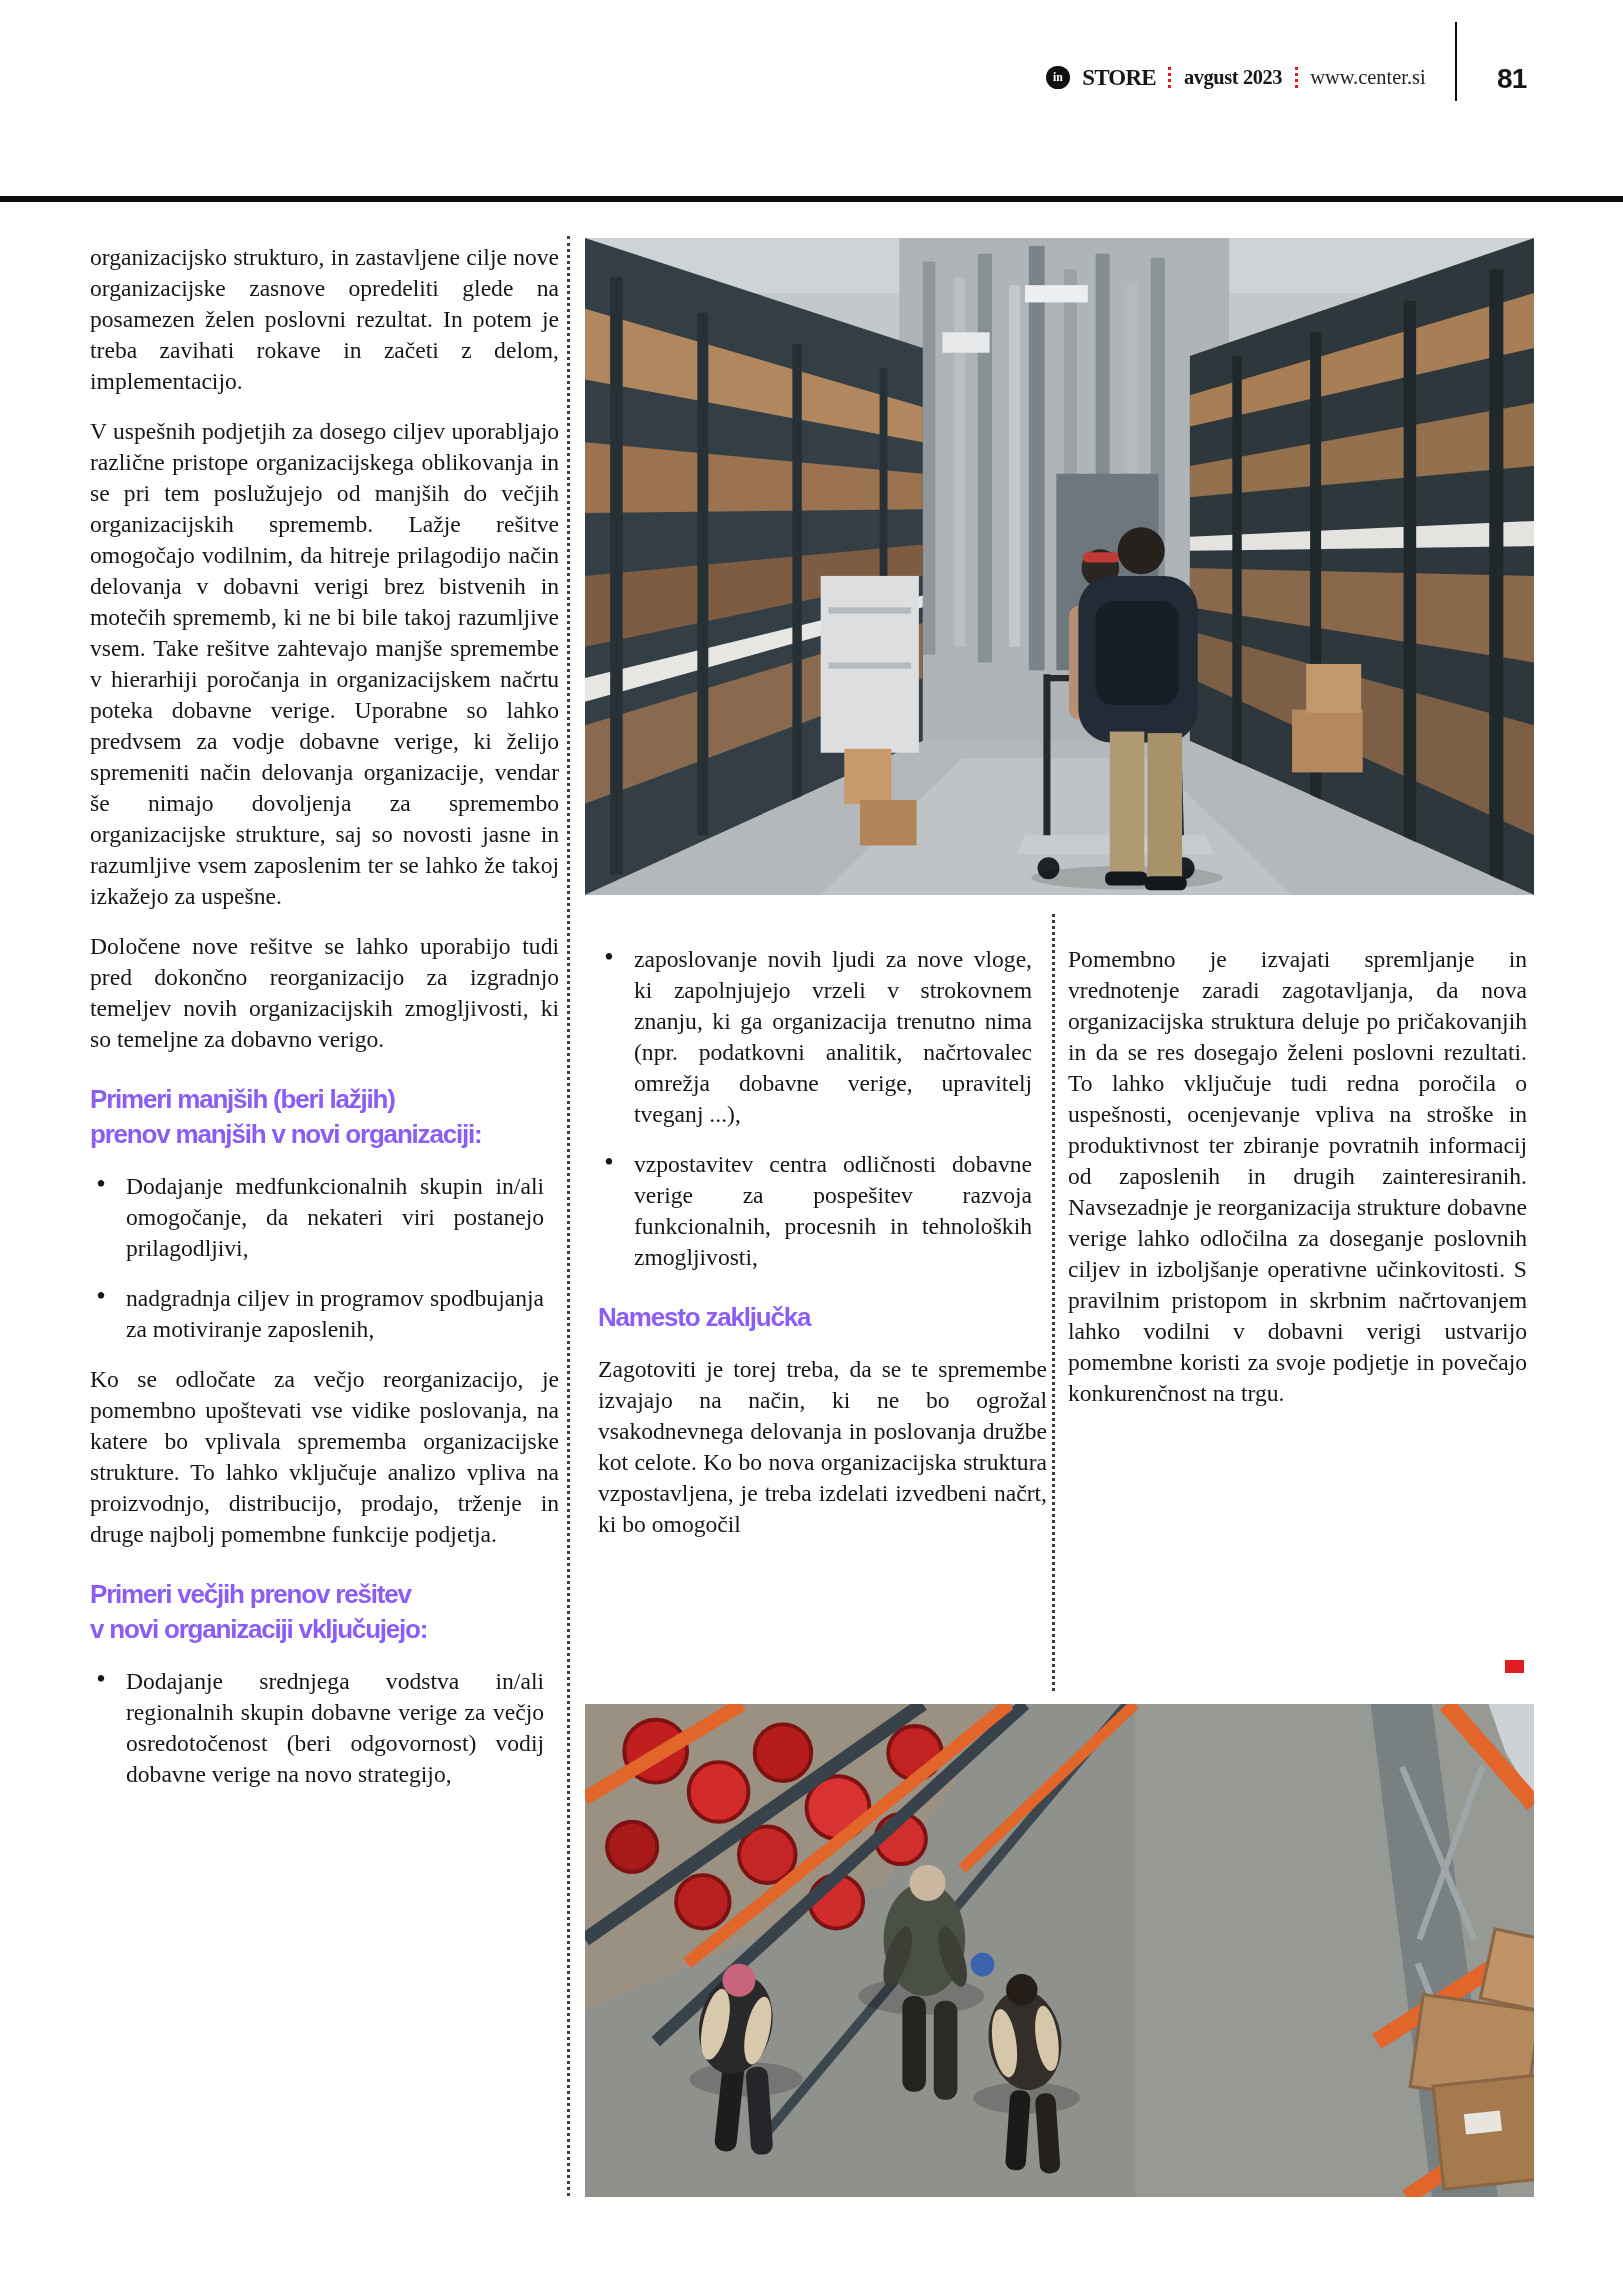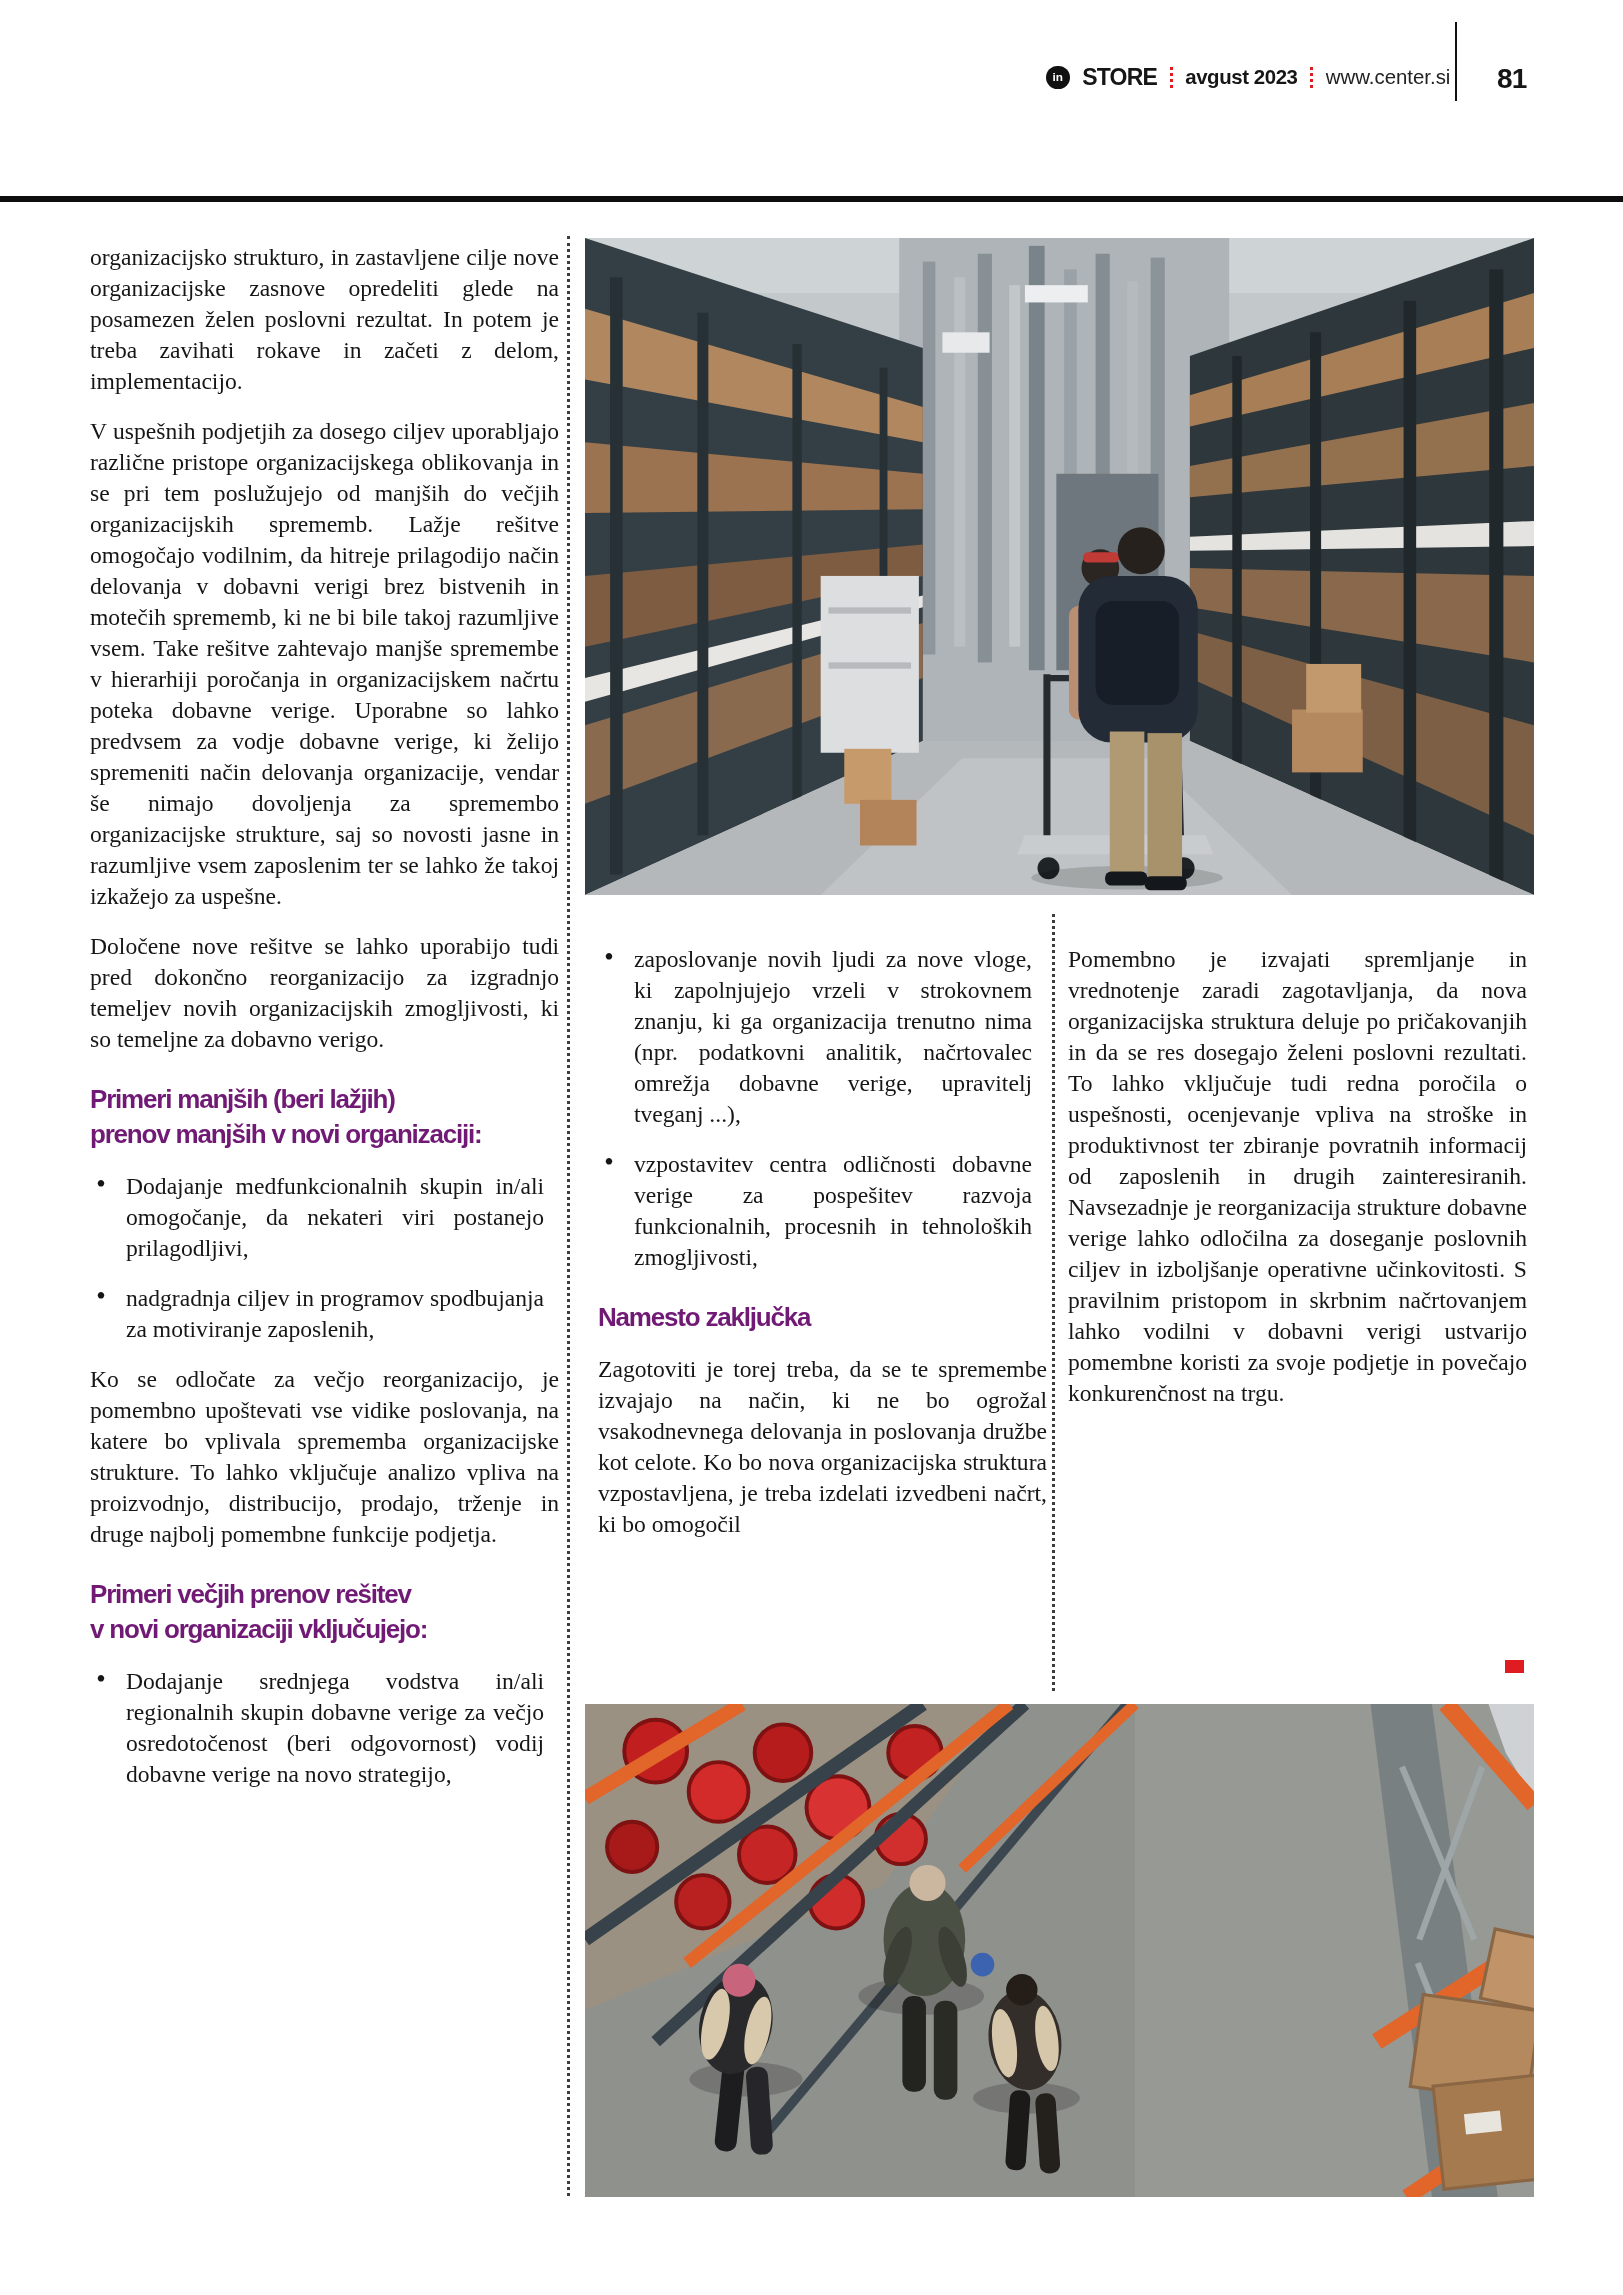--- a/index.html
+++ b/index.html
@@ -8,21 +8,21 @@
     width:1623px;height:2295px;
     background:#ffffff;
     font-family:"Liberation Serif", serif;
     color:#161616;
     overflow:hidden;
   }
   
   .masthead{
     position:absolute;left:1046px;top:64px;height:27px;
     display:flex;align-items:center;gap:12.6px;
-    font-family:Liberation Sans, sans-serif;
+    font-family:Liberation Serif, serif;
   }
   .logo-circle{
     width:23.6px;height:23.6px;border-radius:50%;
     background:#111;color:#fff;
     display:flex;align-items:center;justify-content:center;
     font-weight:700;font-size:11.8px;line-height:1;
   }
   .brand{font-weight:700;font-size:23px;letter-spacing:-0.8px;}
   .mast-date{font-weight:700;font-size:20.4px;letter-spacing:-0.4px;}
   .mast-site{font-weight:400;font-size:20.4px;color:#222;}
@@ -35,21 +35,21 @@
   }
   .top-rule{position:absolute;left:0;top:196px;width:1623px;height:5.5px;background:#0d0d0d;}
 
   
   .col{position:absolute;text-align:justify;}
   .col p{margin:0 0 19px 0;font-size:23.6px;line-height:31px;}
   .col p:last-child{margin-bottom:0;}
   .subhead{
     font-family:"Liberation Sans", sans-serif;
     font-weight:700;font-size:26px;line-height:35px;letter-spacing:-1.2px;
-    margin:27px 0 19px 0;color:#701a75;text-align:left;
+    margin:27px 0 19px 0;color:#8b5cf6;text-align:left;
   }
   .subhead span{display:block;}
   ul.bullets{list-style:none;margin:0;padding:0;}
   ul.bullets li{
     position:relative;padding-left:36px;margin:0 15px 19px 0;
     font-size:23.6px;line-height:31px;
   }
   ul.bullets li::before{
     content:"\2022";position:absolute;left:6.3px;top:-1.6px;
     font-size:27px;color:#161616;

